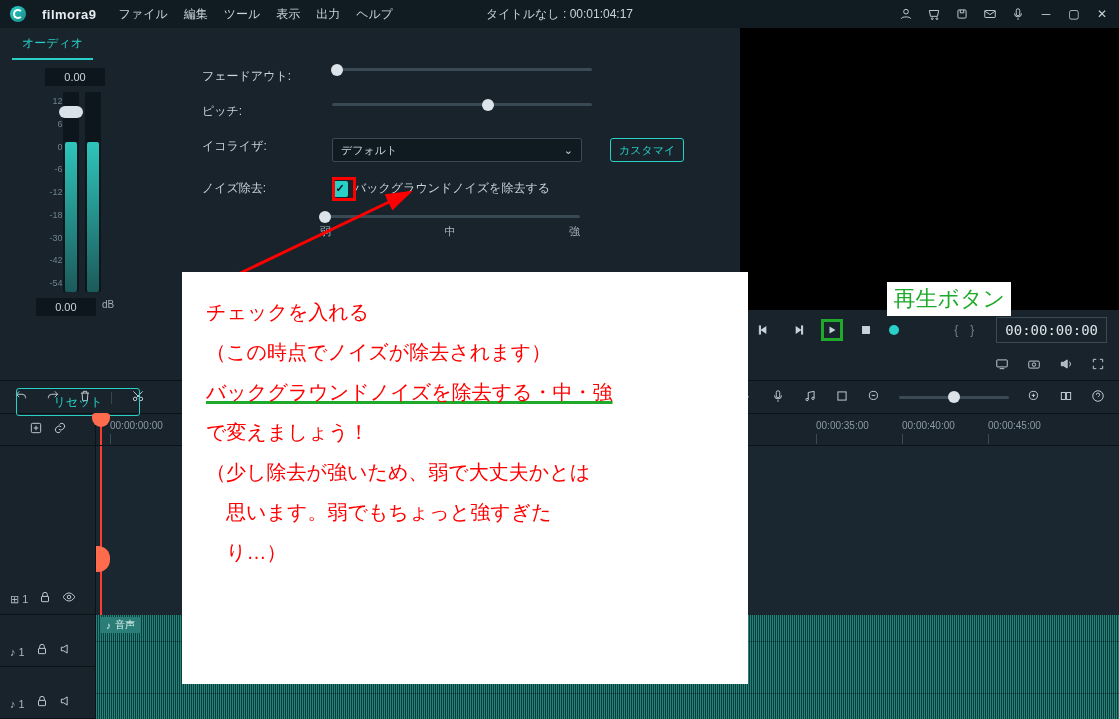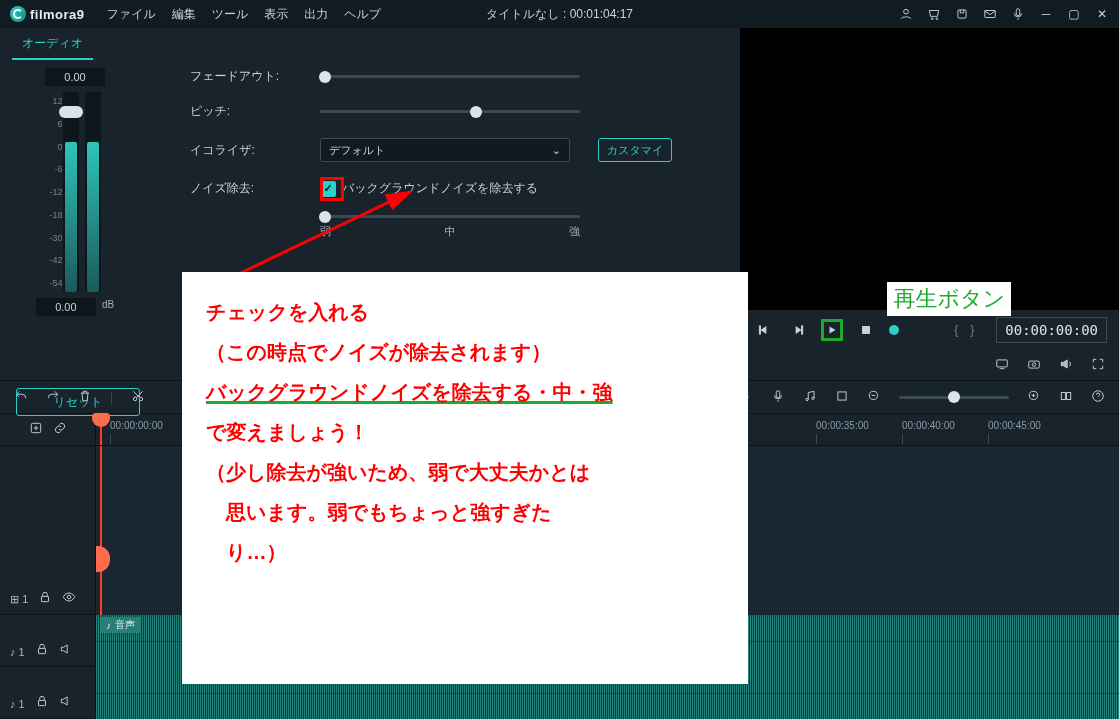--- a/index.html
+++ b/index.html
@@ -1,20 +1,20 @@
 <!DOCTYPE html>
 <html><head>
 <meta charset="utf-8">
 <style>
   * { margin:0; padding:0; box-sizing:border-box; font-family:"Meiryo","Hiragino Kaku Gothic Pro",sans-serif; }
   body { width:1119px; height:719px; background:#1a2730; color:#c8d4dc; font-size:12px; overflow:hidden; position:relative; }
 
   
   .menubar { height:28px; background:#111b22; display:flex; align-items:center; padding:0 10px; position:relative; }
-  .brand { display:flex; align-items:center; gap:4px; margin-right:14px; }
+  .brand { display:flex; align-items:center; gap:16px; margin-right:14px; }
   .brand-icon { width:16px; height:16px; border-radius:50%; background:linear-gradient(135deg,#28d0c7,#188a84); position:relative; }
   .brand-icon::after { content:""; position:absolute; inset:3px; border:2px solid #fff; border-right-color:transparent; border-radius:50%; }
   .brand-text { color:#e6edf2; font-size:13px; font-weight:600; letter-spacing:.5px; }
   .menu-item { color:#c8d4dc; padding:0 8px; font-size:12px; cursor:pointer;text-align:center; }
   .doc-title { position:absolute; left:50%; transform:translateX(-50%); font-size:12px; color:#c8d4dc; }
   .win-icons { margin-left:auto; display:flex; gap:14px; align-items:center; }
   .win-icons .ico, .win-icons .winbtn { width:14px; height:14px; display:flex; align-items:center; justify-content:center; color:#c8d4dc; cursor:pointer; font-size:12px; }
   .winbtn { width:26px; }
 
   
@@ -33,39 +33,39 @@
   .meter-wrap { display:flex; height:200px; }
   .scale { display:flex; flex-direction:column; justify-content:space-between; align-items:flex-end; font-size:9px; color:#6e8290; padding:4px 0; }
   .bars { display:flex; gap:6px; }
   .bar { width:16px; background:#0d161c; border-radius:2px; position:relative; }
   .bar-fill { position:absolute; bottom:0; left:2px; right:2px; height:75%; background:linear-gradient(to top,#1c5a5a,#2ec5bb); border-radius:2px; }
   .knob { position:absolute; left:-4px; right:-4px; top:14px; height:12px; background:#d8e2e8; border-radius:6px; }
   .meter-bot { width:60px; height:18px; background:#0d161c; color:#c8d4dc; display:flex; align-items:center; justify-content:center; font-size:11px; margin-top:6px; }
   .db-label { font-size:10px; color:#9fb1bd; margin-top:2px; margin-left:48px; }
 
   .controls-col { flex:1; padding:0 16px 0 40px; display:flex; flex-direction:column; gap:18px; }
-  .crow { display:flex; align-items:center; gap:20px; }
+  .crow { display:flex; gap:20px;margin-left:12px; }
   .clabel { width:110px; font-size:12px; color:#c8d4dc; text-align:left; }
   .slider-track { flex:1; height:3px; background:#3a4a55; position:relative; border-radius:2px; max-width:260px; }
   .slider-thumb { position:absolute; top:50%; width:12px; height:12px; background:#dce4ea; border-radius:50%; transform:translate(-50%,-50%); }
   .eq-select { width:250px; height:24px; background:#0f1a21; border:1px solid #3a4a55; border-radius:2px; color:#c8d4dc; padding:0 8px; display:flex; align-items:center; justify-content:space-between; font-size:11px; }
   .eq-btn { height:24px; border:1px solid #28d0c7; color:#28d0c7; background:transparent; padding:0 8px; font-size:11px; border-radius:3px; margin-left:8px; }
   .chk-wrap { display:flex; align-items:center; gap:6px; }
   .chk { width:16px; height:16px; background:#28d0c7; border-radius:2px; display:flex; align-items:center; justify-content:center; color:#0d161c; font-size:11px; font-weight:bold; }
   .chk-highlight { border:3px solid #ff0000; padding:1px; position:absolute; width:24px; height:24px; }
   .noise-slider { margin-left:130px; }
   .noise-labels { display:flex; justify-content:space-between; width:260px; margin-left:130px; font-size:11px; color:#aab8c2; margin-top:6px; }
 
   .reset-btn { position:absolute; left:16px; bottom:-36px; width:124px; height:28px; border:1px solid #28d0c7; color:#28d0c7; background:transparent; border-radius:3px; font-size:12px; }
 
   
   .arrow-svg { position:absolute; pointer-events:none; }
 
   
-  .note-box { position:absolute; left:182px; top:272px; width:566px; height:412px; background:#ffffff; color:#ff0000; font-size:20px; padding:20px 24px; line-height:2.0;font-weight:bold; }
+  .note-box { position:absolute; left:182px; top:272px; width:566px; height:412px; background:#ffffff; color:#ff0000; font-size:20px; padding:20px 24px; line-height:2.0; }
   .note-box .ul { text-decoration:underline; text-decoration-color:#1faa2b; text-decoration-thickness:3px; }
 
   .play-label { position:absolute; right:108px; top:282px; background:#ffffff; color:#1faa2b; font-size:22px; padding:2px 6px; }
 
   
   .preview { flex:1; background:#000; }
   .transport { height:40px; background:#18232b; display:flex; align-items:center; padding:0 12px; gap:12px; }
   .tbtn { width:22px; height:22px; display:flex; align-items:center; justify-content:center; color:#c8d4dc; cursor:pointer; }
   .play-highlight { border:3px solid #1faa2b; padding:2px; }
   .tdot { width:10px; height:10px; background:#28d0c7; border-radius:50%; }

